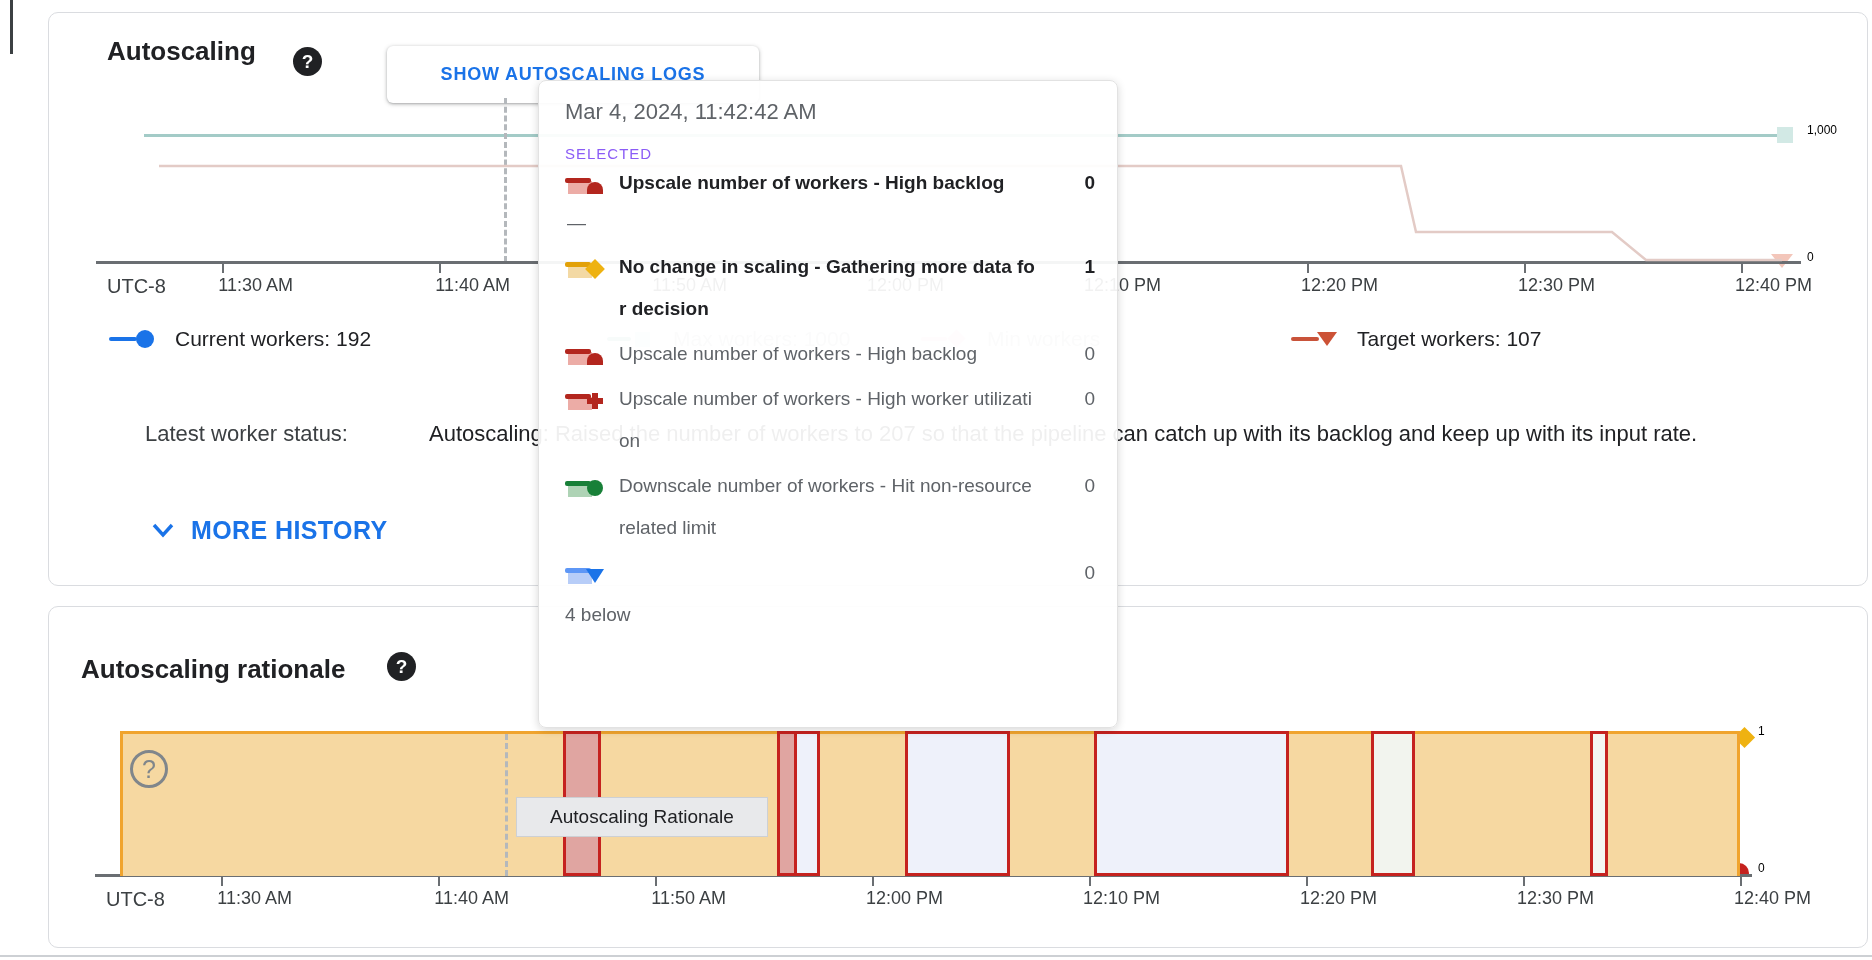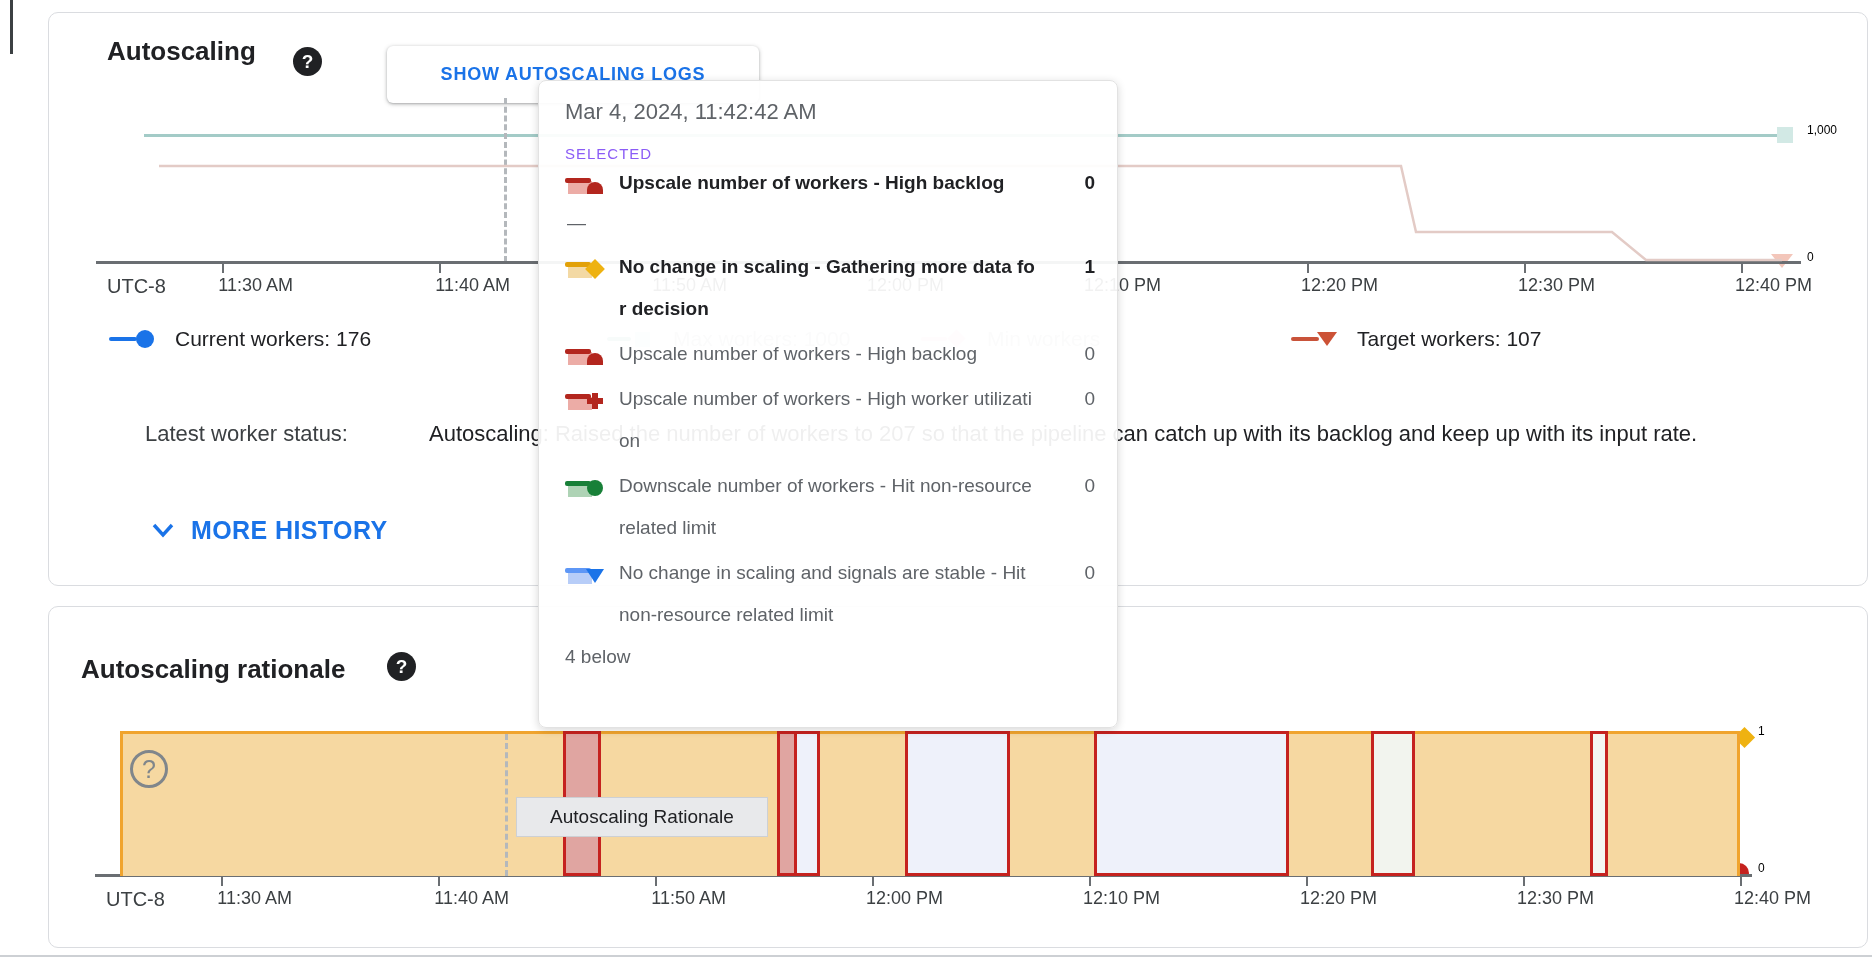--- a/index.html
+++ b/index.html
@@ -121,21 +121,21 @@
     <div class="tick-label" style="left:972px; top:262px;">12:10 PM</div>
     <div class="tick-label" style="left:1189px; top:262px;">12:20 PM</div>
     <div class="tick-label" style="left:1406px; top:262px;">12:30 PM</div>
     <div class="tick-label" style="left:1623px; top:262px;">12:40 PM</div>
 
     <div class="legend-item" style="left:60px;">
       <svg width="52" height="22" viewBox="0 0 52 22">
         <rect x="0" y="9" width="28" height="4" rx="2" fill="#1a73e8"></rect>
         <circle cx="36" cy="11" r="9" fill="#1a73e8"></circle>
       </svg>
-      <span class="txt">Current workers:  176</span>
+      <span class="txt">Current workers:  192</span>
     </div>
     <div class="legend-item faded" style="left:558px;">
       <svg width="52" height="22" viewBox="0 0 52 22">
         <rect x="0" y="9" width="24" height="4" rx="2" fill="#8fbfba"></rect>
         <rect x="28" y="4" width="15" height="15" fill="#d6ebe7"></rect>
       </svg>
       <span class="txt">Max workers:  1000</span>
     </div>
     <div class="legend-item faded" style="left:872px;">
       <svg width="52" height="22" viewBox="0 0 52 22">
@@ -267,20 +267,19 @@
       <div class="tt-label">Downscale number of workers - Hit non-resource related limit</div>
       <div class="tt-value">0</div>
     </div>
 
     <div class="tt-row">
       <svg width="40" height="26" viewBox="0 0 40 26">
         <rect x="3" y="10" width="24" height="13" fill="#b7cdf8"></rect>
         <rect x="0" y="7" width="26" height="5" rx="2" fill="#5e97f6"></rect>
         <polygon points="21,8 39,8 30,22" fill="#1a73e8"></polygon>
       </svg>
-      <div class="tt-label">No change in scaling and signals are stable - Hit non-resource related limit</div>
       <div class="tt-value">0</div>
     </div>
 
     <div class="tt-footer">4 below</div>
   </div>
 
 </div>
 
 </body></html>

